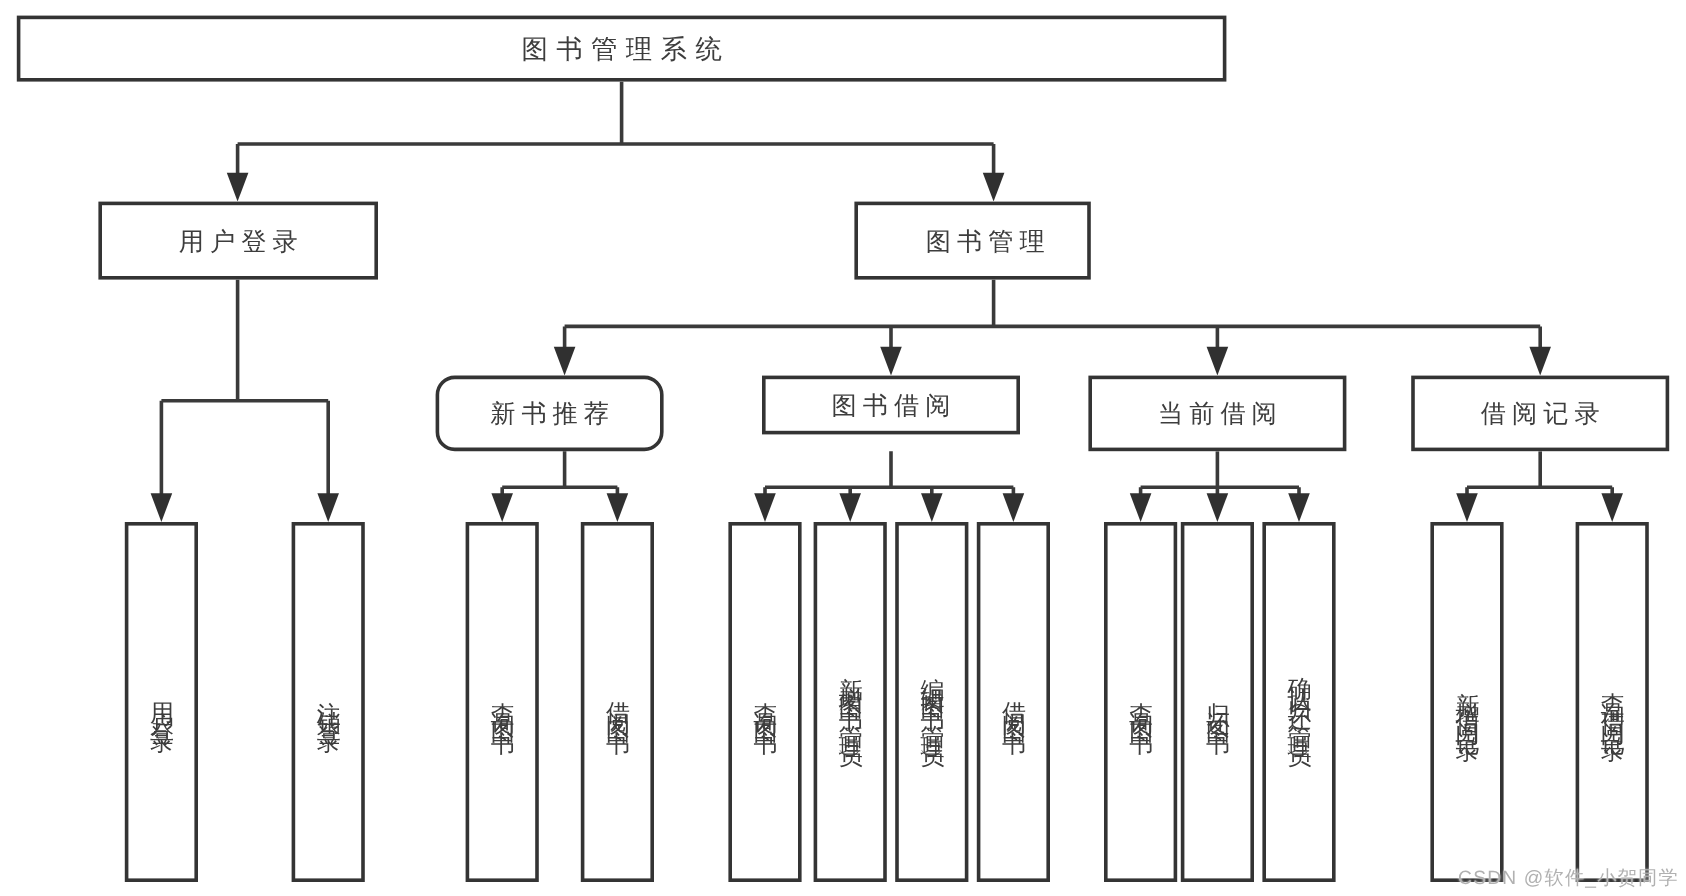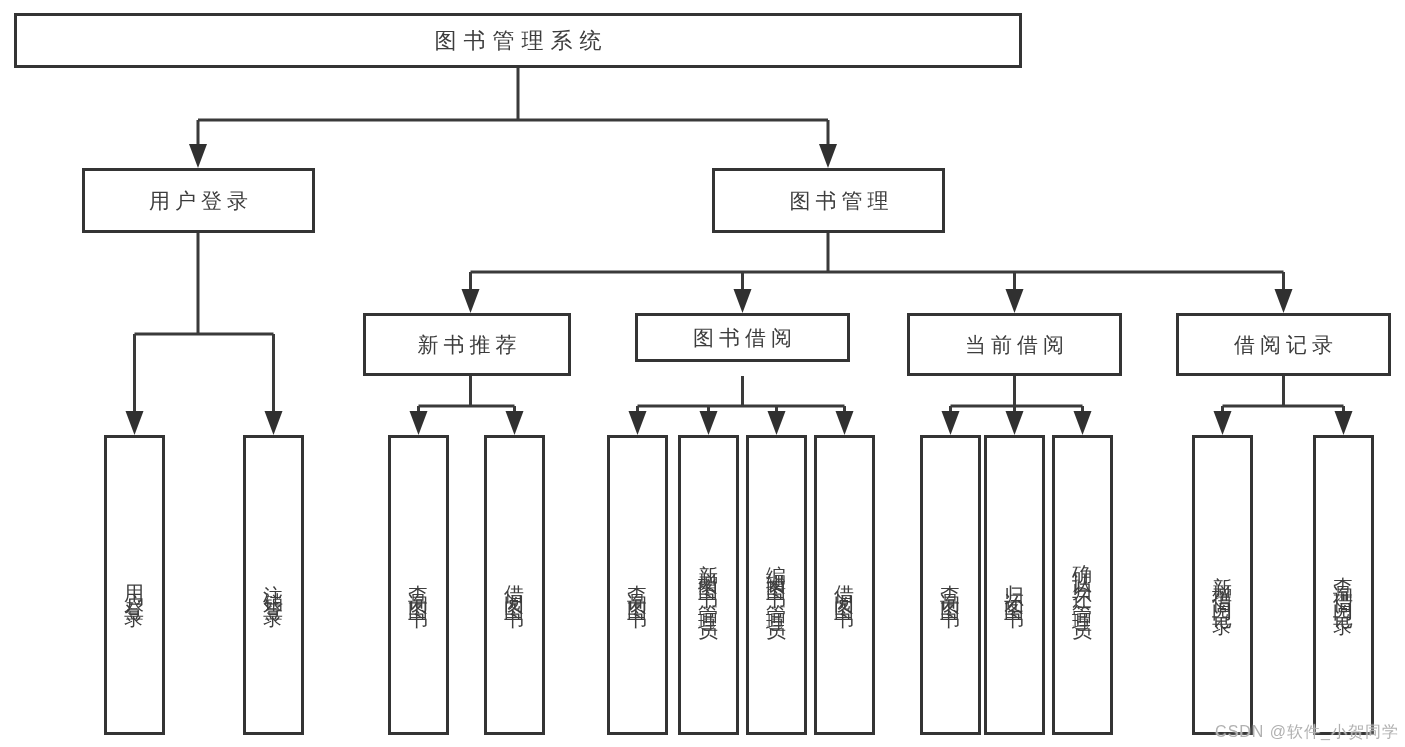--- a/index.html
+++ b/index.html
@@ -80,25 +80,25 @@
     </g>
   </svg>
 
   <div class="box root-box" style="left:14px;top:13px;width:1008px;height:55px;">
     <span class="lbl">图书管理系统</span>
   </div>
 
   <div class="box l2-box" style="left:82px;top:168px;width:233px;height:65px;">
     <span class="lbl">用户登录</span>
   </div>
-  <div class="box l2-box" style="left:712px;top:168px;width:233px;height:65px;padding-left:21px;">
+  <div class="box l2-box" style="left:712px;top:168px;width:197px;height:65px;padding-left:21px;">
     <span class="lbl">图书管理</span>
   </div>
 
-  <div class="box l3-box" style="left:363px;top:313px;width:208px;height:63px;">
+  <div class="box l3-box" style="left:363px;top:313px;width:190px;height:63px;border-radius:16px;">
     <span class="lbl">新书推荐</span>
   </div>
   <div class="box l3-box" style="left:635px;top:313px;width:215px;height:49px;">
     <span class="lbl">图书借阅</span>
   </div>
   <div class="box l3-box" style="left:907px;top:313px;width:215px;height:63px;">
     <span class="lbl">当前借阅</span>
   </div>
   <div class="box l3-box" style="left:1176px;top:313px;width:215px;height:63px;">
     <span class="lbl">借阅记录</span>

